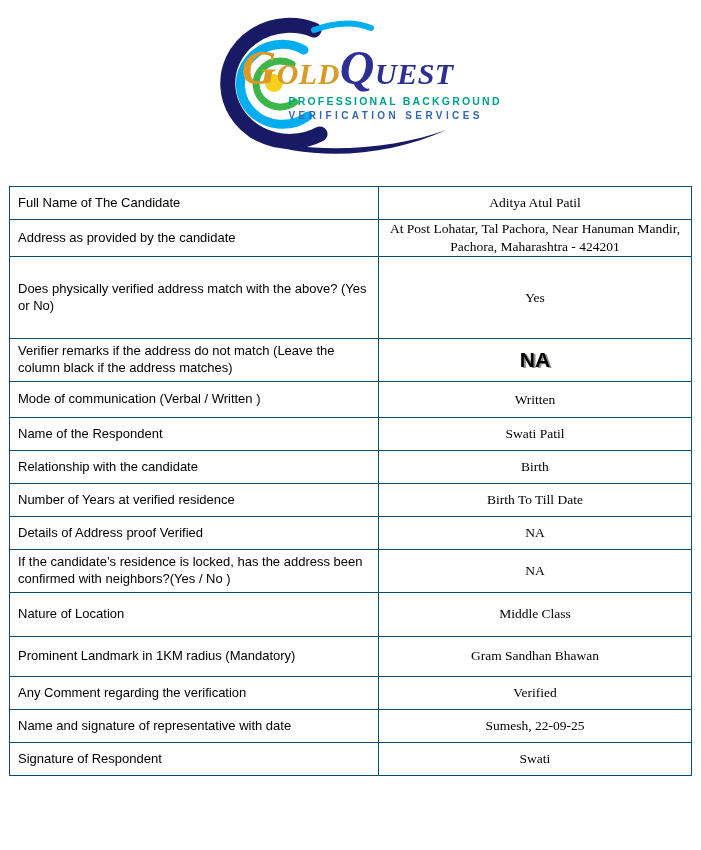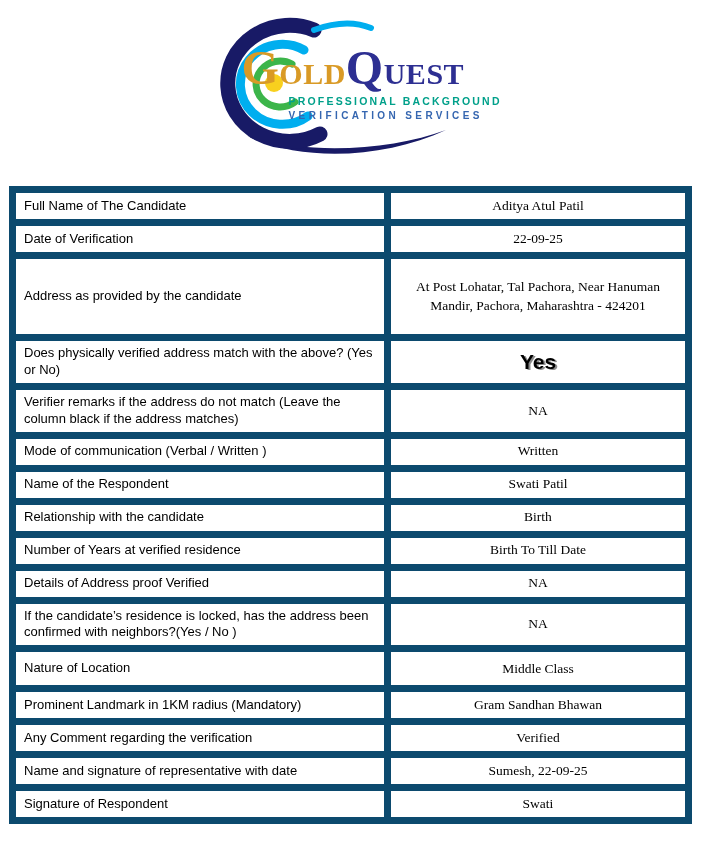--- a/index.html
+++ b/index.html
@@ -37,20 +37,21 @@
   }
   .brand {
     font-family: "Liberation Serif", serif;
     font-weight: bold;
     line-height: 1;
   }
   .brand span {
     display: inline-block;
     font-size: 30px;
     letter-spacing: 0.5px;
+    font-style: italic;
   }
   .brand span::first-letter {
     font-size: 48px;
   }
   .brand .gold { color: #d99a26; }
   .brand .quest { color: #2d2f92; }
   .tagline1 {
     margin: 3px 0 0 47px;
     font-size: 10.5px;
     font-weight: bold;
@@ -67,21 +68,21 @@
   }
 
   
   table.form {
     border-collapse: collapse;
     table-layout: fixed;
     width: 683px;
     margin: 20px auto 0 auto;
   }
   table.form td {
-    border: 7px solid #0c4a6e;
+    border: 1px solid #0c4a6e;
     vertical-align: middle;
   }
   td.label {
     width: 352px;
     font-family: "Liberation Sans", sans-serif;
     font-size: 13px;
     color: #000000;
     padding: 4px 8px;
     line-height: 1.3;
   }
@@ -136,24 +137,20 @@
     </div>
   </div>
 
   <table class="form">
     <tbody>
         <tr>
           <td class="label">Full Name of The Candidate</td>
           <td class="value">Aditya Atul Patil</td>
         </tr>
         <tr>
-          <td class="label">Date of Verification</td>
-          <td class="value">22-09-25</td>
-        </tr>
-        <tr>
           <td class="label">Address as provided by the candidate</td>
           <td class="value">At Post Lohatar, Tal Pachora, Near Hanuman Mandir, Pachora, Maharashtra - 424201</td>
         </tr>
         <tr>
           <td class="label">Does physically verified address match with the above? (Yes or No)</td>
           <td class="value">Yes</td>
         </tr>
         <tr>
           <td class="label">Verifier remarks if the address do not match (Leave the column black if the address matches)</td>
           <td class="value">NA</td>

